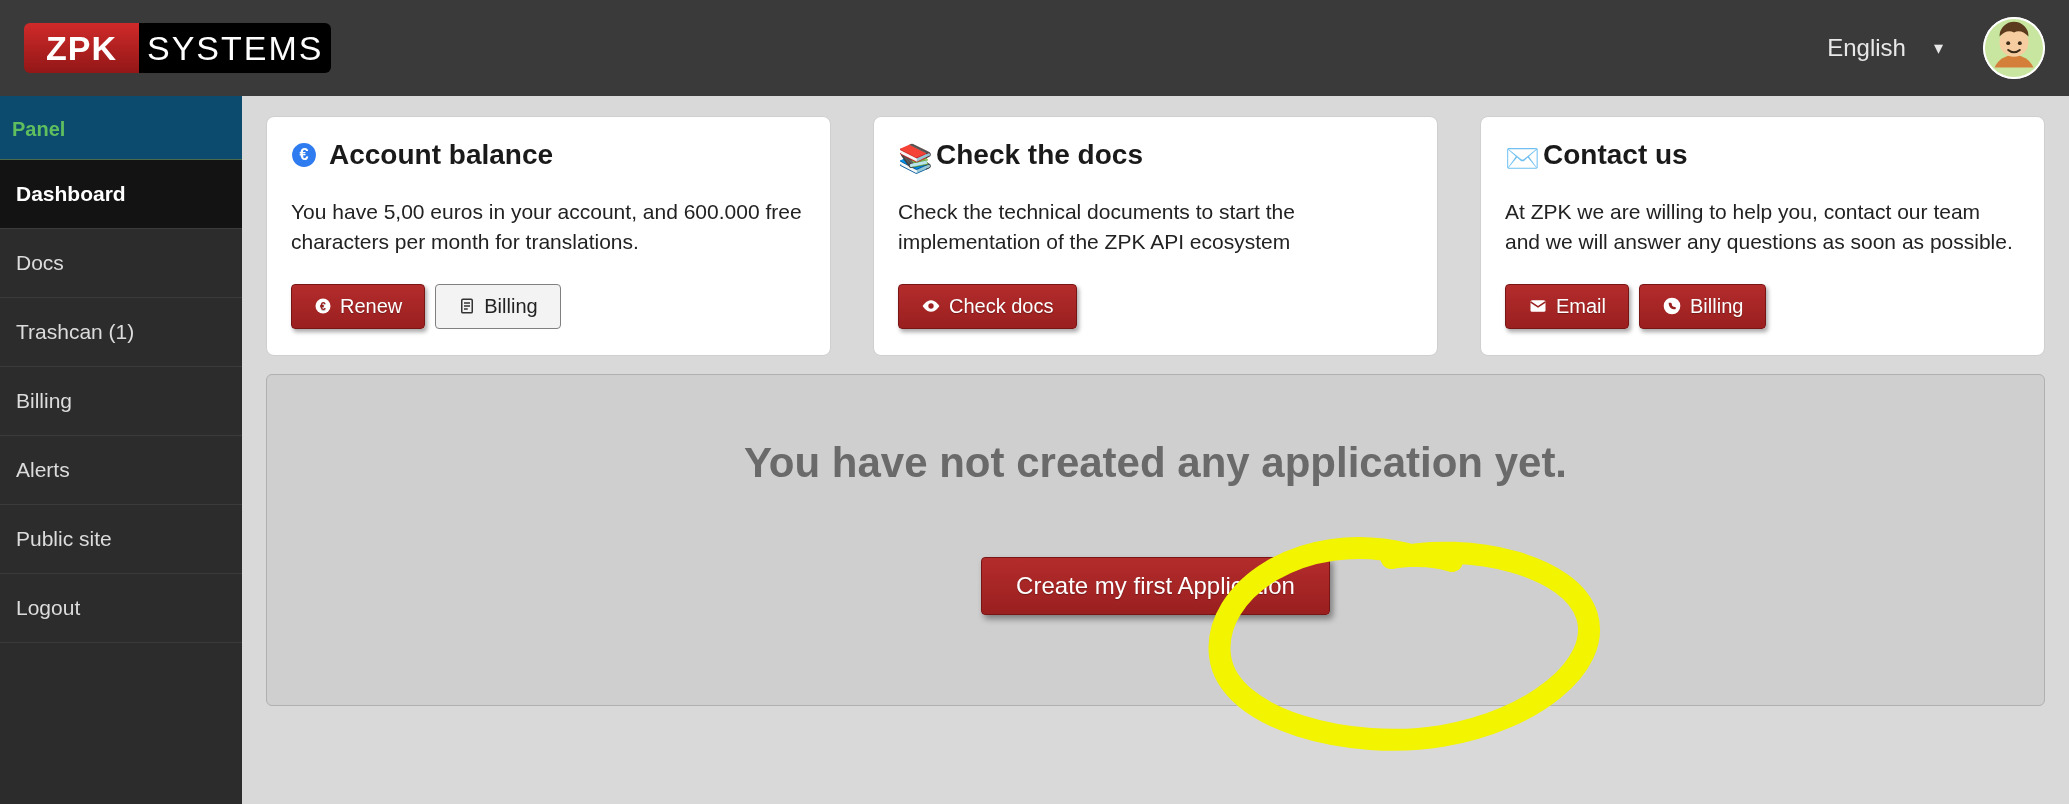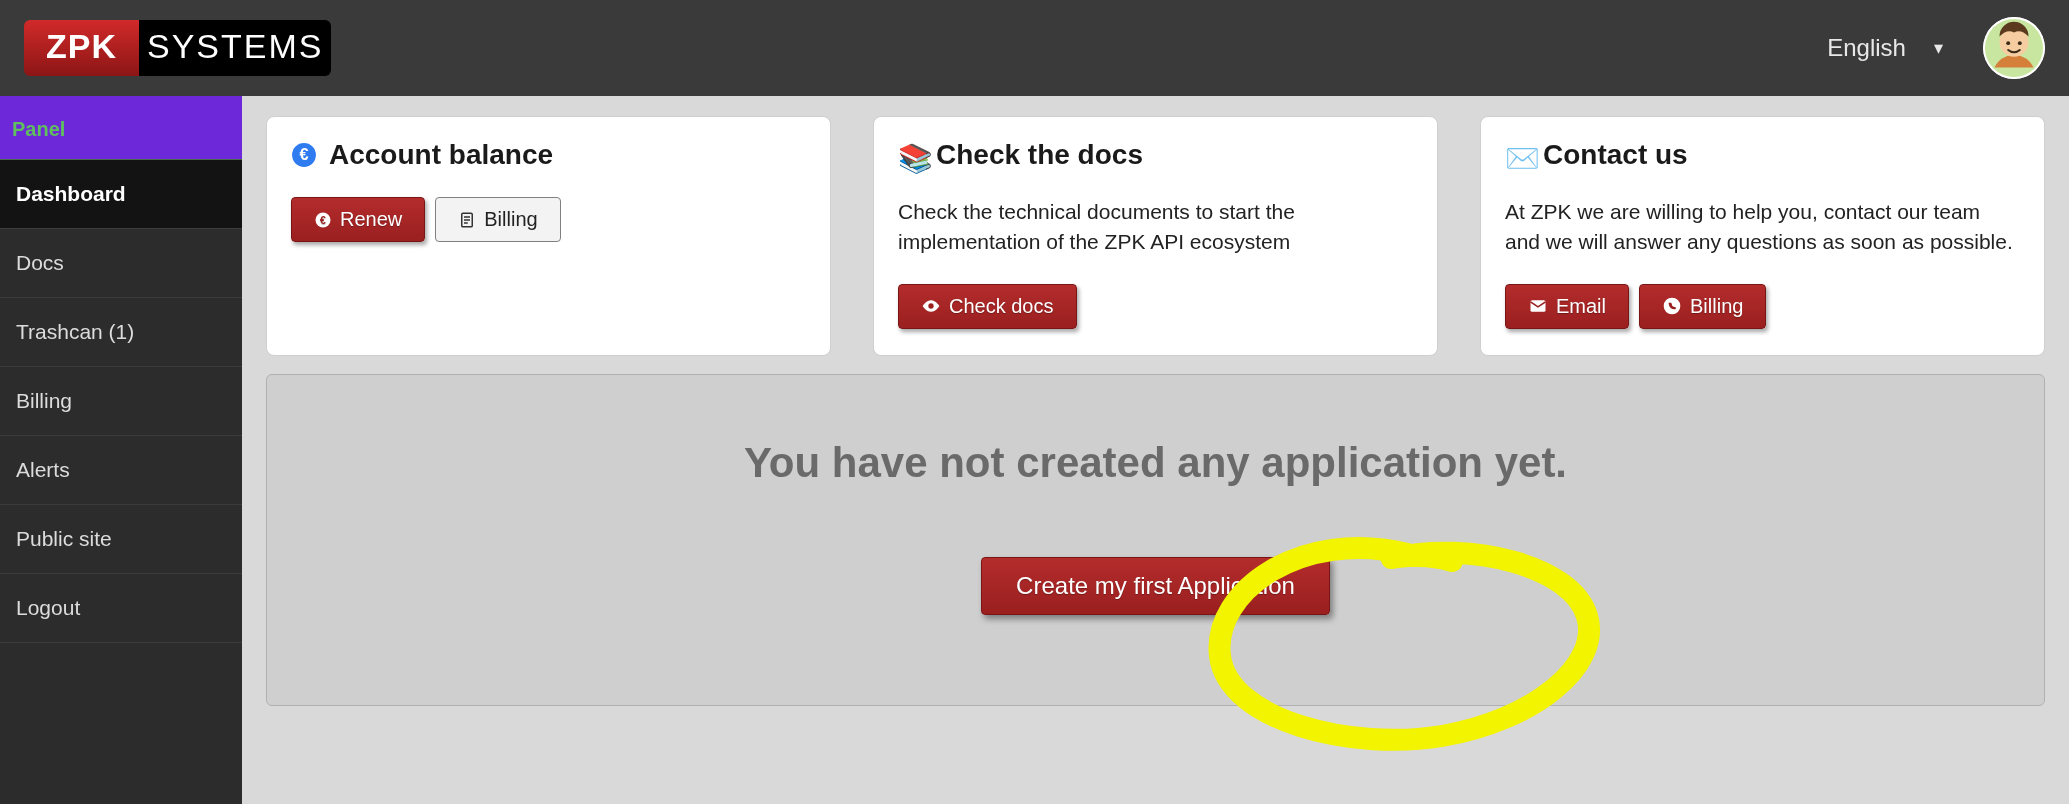--- a/index.html
+++ b/index.html
@@ -14,24 +14,24 @@
   
   .topbar {
     background: #3a3a3a;
     height: 96px;
     display: flex;
     align-items: center;
     padding: 0 24px;
   }
   .logo {
     display: flex;
-    align-items: flex-end;
+    align-items: center;
     border-radius: 6px;
     overflow: hidden;
-    height: 56px;
+    height: 50px;
   }
   .logo .zpk {
     background: linear-gradient(180deg,#d52b2b 0%,#8c1515 100%);
     color: #fff;
     font-weight: 800;
     font-size: 34px;
     padding: 10px 22px;
     display: flex;
     align-items: center;
     letter-spacing: 1px;
@@ -71,21 +71,21 @@
     width: 242px;
     background: #2c2c2c;
     color: #dcdcdc;
   }
   .sidebar .section-label {
     color: #5fbf5f;
     font-weight: 600;
     font-size: 20px;
     padding: 22px 12px 18px 12px;
     border-bottom: 1px solid #4b6b4b;
-    background: #6d28d9;
+    background: #0c4a6e;
   }
   .sidebar .nav-item {
     padding: 22px 16px;
     font-size: 21px;
     border-bottom: 1px solid #3b3b3b;
     cursor: pointer;
     background: #2c2c2c;
   }
   .sidebar .nav-item.active {
     background: #131313;
@@ -243,20 +243,21 @@
     <div class="card">
       <div class="card-title">
         <span class="icon">
           <svg viewBox="0 0 24 24" width="26" height="26">
               <circle cx="12" cy="12" r="11" fill="#2f7bf0"></circle>
               <text x="12" y="17" font-size="15" text-anchor="middle" fill="#fff" font-weight="bold">€</text>
             </svg>
         </span>
         <span>Account balance</span>
       </div>
+      <div class="card-body">You have 5,00 euros in your account, and 600.000 free characters per month for translations.</div>
       <div class="card-actions">
         <button class="btn btn-red">
           <span class="icon" style="width:18px;height:18px;">
             <svg viewBox="0 0 24 24" width="18" height="18">
                 <circle cx="12" cy="12" r="10" fill="#fff"></circle>
                 <text x="12" y="17" font-size="14" text-anchor="middle" fill="#9a1f1f" font-weight="bold">€</text>
               </svg>
           </span>
           <span>Renew</span>
         </button>

